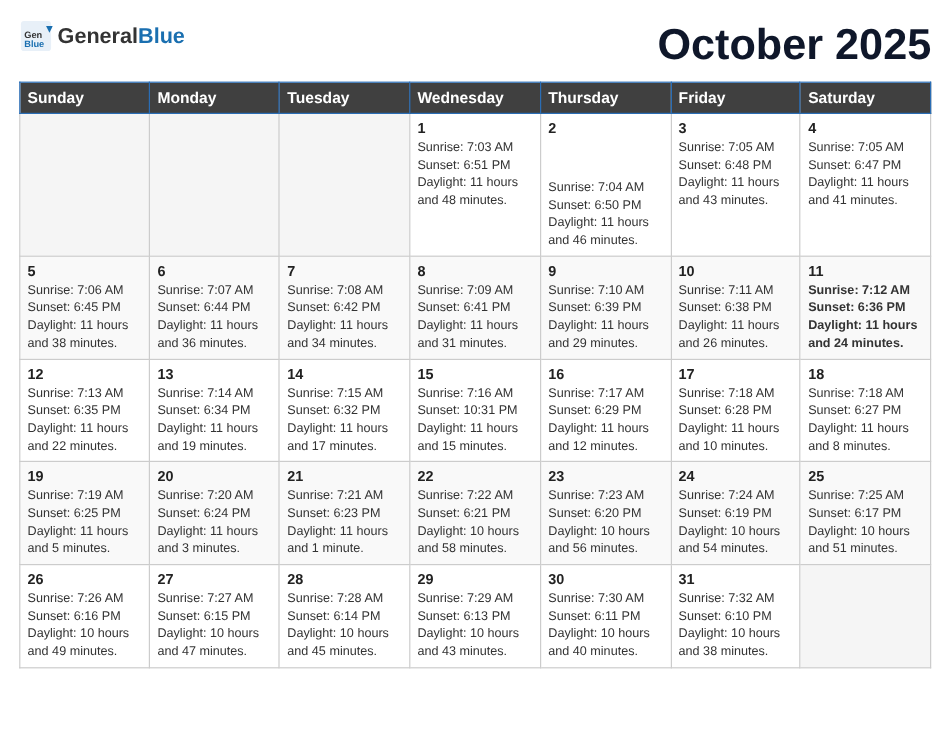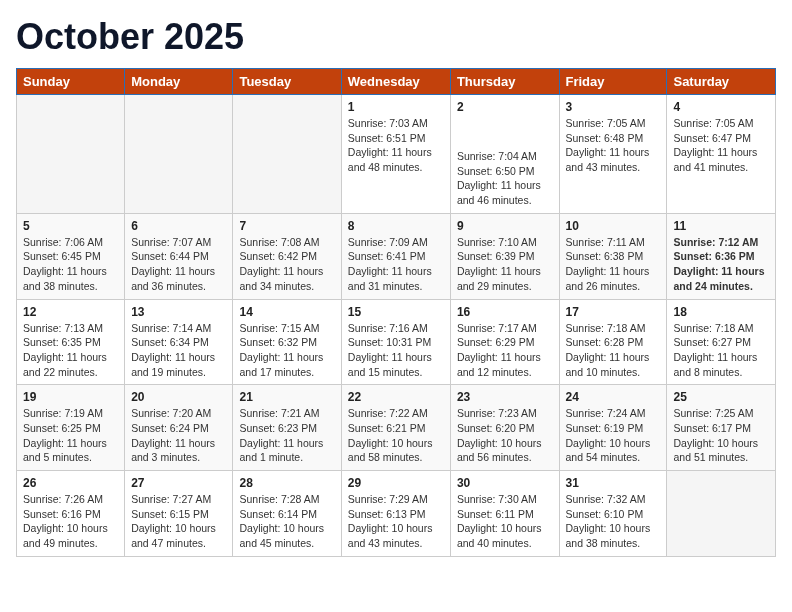--- a/index.html
+++ b/index.html
@@ -36,21 +36,21 @@
     .location-title {
       font-size: 15px;
       color: #444;
     }
     .calendar {
       width: 100%;
       border-collapse: collapse;
       border: 1px solid #ccc;
     }
     .calendar th {
-      background: #c2410c;
+      background: #404040;
       color: #fff;
       text-align: left;
       padding: 5px 6px;
       font-size: 13px;
       border: 1px solid #2a6db5;
     }
     .calendar td {
       vertical-align: top;
       padding: 5px 6px;
       border: 1px solid #ccc;
@@ -77,20 +77,31 @@
     .day-info {
       font-size: 10.5px;
       line-height: 1.4;
       color: #333;
     }
   </style>
 </head>
 <body>
 
 <div class="header-area">
+  <div class="logo">
+    <svg class="logo-icon" viewBox="0 0 40 40">
+      <rect x="2" y="2" width="36" height="36" rx="4" fill="#e8f0f8"></rect>
+      <text x="6" y="22" font-size="11" font-weight="bold" fill="#333" font-family="Arial">Gen</text>
+      <text x="6" y="33" font-size="11" font-weight="bold" fill="#1a6fb0" font-family="Arial">Blue</text>
+      <polygon points="32,8 40,8 36,16" fill="#1a6fb0"></polygon>
+    </svg>
+    <div>
+      <span style="font-size:18px;font-weight:bold;color:#333;">General</span><span style="font-size:18px;font-weight:bold;color:#1a6fb0;">Blue</span>
+    </div>
+  </div>
   <div class="title-area">
     <div class="month-title">October 2025</div>
   </div>
 </div>
 
 <table class="calendar">
   <thead>
     <tr id="weekday-header">
         <th>Sunday</th>
         <th>Monday</th>

